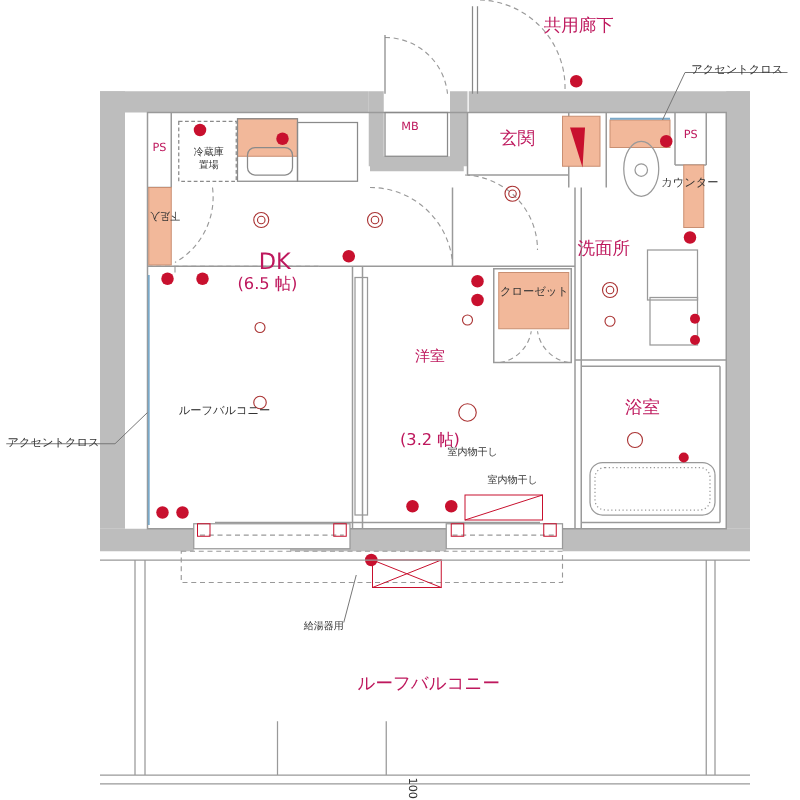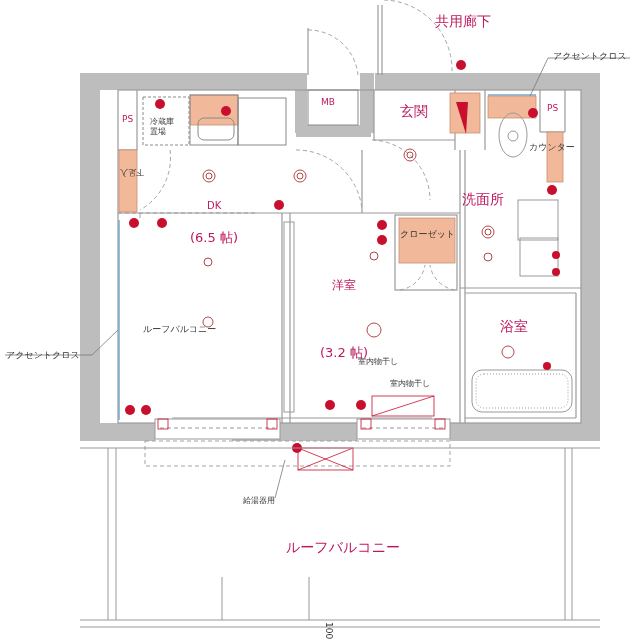--- a/index.html
+++ b/index.html
@@ -4,21 +4,21 @@
 <style>
   html, body { margin:0; padding:0; background:#ffffff; }
   body { width:640px; height:640px; position:relative; overflow:hidden;
          font-family:"DejaVu Sans", sans-serif; color:#222; }
   svg.plan { position:absolute; left:0; top:0; }
   .lbl { position:absolute; white-space:nowrap; color:#be185d; line-height:1; }
   .room-big { font-size:15px; }
   .room-sm { font-size:9px; }
   .ann { font-size:9px; color:#333; }
   .tiny { font-size:8px; color:#333; }
-  .center { text-align:left; }
+  .center { text-align:center; }
 </style>
 </head>
 <body>
 
 <svg class="plan" width="640" height="640" viewBox="0 0 640 640">
 
   <g fill="#bdbdbd">
     <rect x="80" y="73" width="215" height="17"></rect>
     <rect x="375" y="73" width="225" height="17"></rect>
     <rect x="80" y="73" width="20" height="350"></rect>
@@ -201,22 +201,22 @@
 <div class="lbl room-big" style="left:400px;top:104px;font-size:14px;">玄関</div>
 <div class="lbl room-sm" style="left:122px;top:115px;">PS</div>
 <div class="lbl room-sm" style="left:547px;top:104px;">PS</div>
 <div class="lbl tiny center" style="left:150px;top:118px;width:34px;">
   <div>冷蔵庫</div>
   <div style="margin-top:2px;">置場</div>
 </div>
 <div class="lbl tiny" style="left:120px;top:168px;transform:rotate(180deg);">下足入</div>
 <div class="lbl ann" style="left:529px;top:143px;">カウンター</div>
 <div class="lbl room-big" style="left:462px;top:192px;font-size:14px;text-align:center;">洗面所</div>
-<div class="lbl room-big" style="left:207px;top:201px;font-size:10px;">DK</div>
-<div class="lbl room-big" style="left:190px;top:231px;font-size:13px;">(6.5 帖)</div>
+<div class="lbl room-big" style="left:207px;top:201px;font-size:18px;">DK</div>
+<div class="lbl room-big" style="left:190px;top:221px;font-size:13px;">(6.5 帖)</div>
 <div class="lbl ann" style="left:400px;top:230px;">クローゼット</div>
 <div class="lbl room-big" style="left:332px;top:279px;font-size:12px;">洋室</div>
 <div class="lbl room-big" style="left:320px;top:298px;font-size:13px;margin-top:48px;">(3.2 帖)</div>
 <div class="lbl ann" style="left:143px;top:325px;">ルーフバルコニー</div>
 <div class="lbl room-big" style="left:500px;top:319px;font-size:14px;">浴室</div>
 <div class="lbl ann" style="left:6px;top:351px;">アクセントクロス</div>
 <div class="lbl tiny" style="left:358px;top:358px;">室内物干し</div>
 <div class="lbl tiny" style="left:390px;top:380px;">室内物干し</div>
 <div class="lbl tiny" style="left:243px;top:497px;text-align:center;">給湯器用</div>
 <div class="lbl room-big" style="left:286px;top:540px;font-size:14px;">ルーフバルコニー</div>

